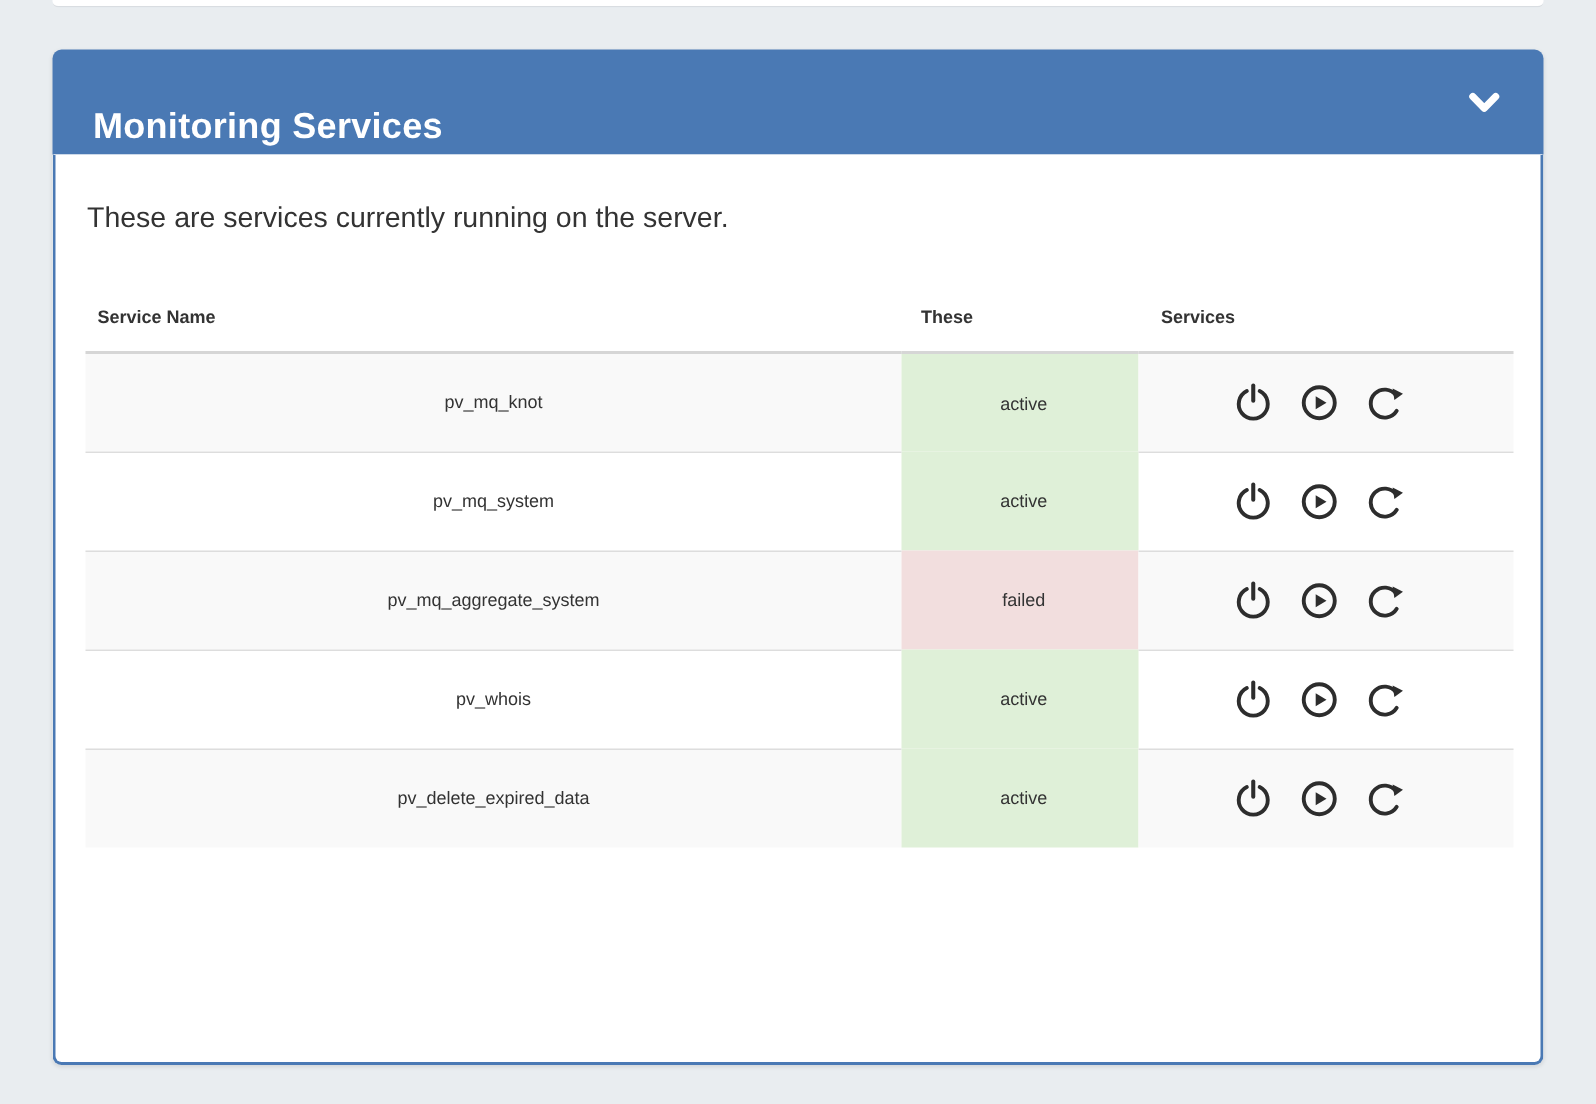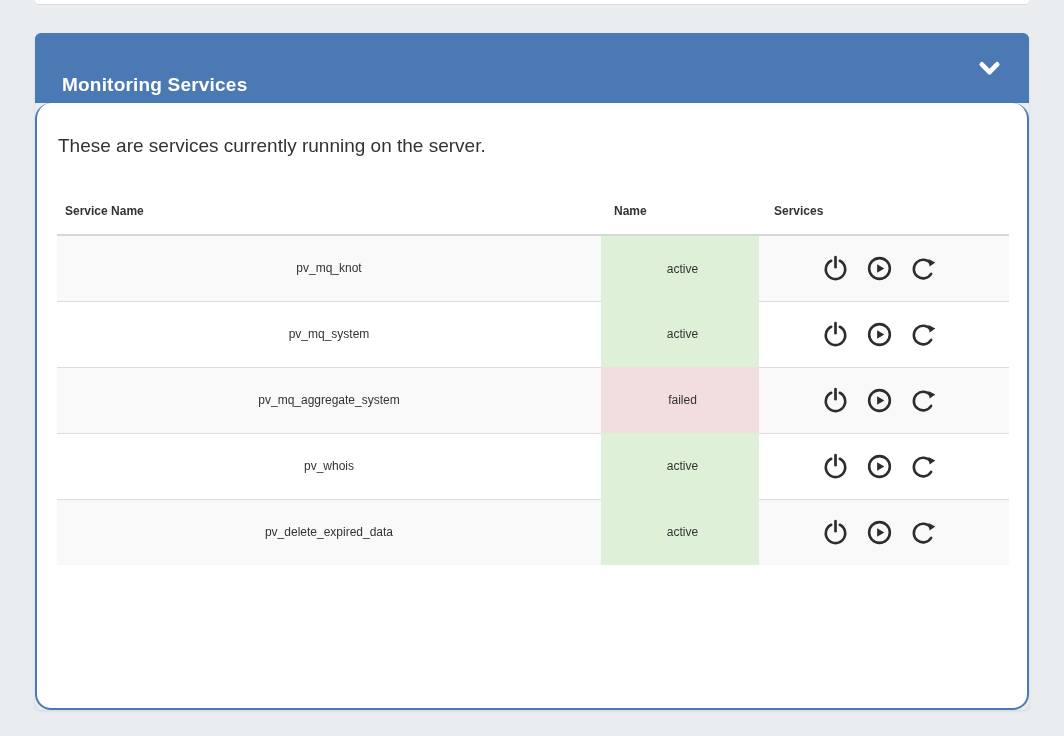--- a/index.html
+++ b/index.html
@@ -36,21 +36,21 @@
     height: 70px;
     border-radius: 6px 6px 0 0;
     display: flex;
     align-items: center;
     justify-content: space-between;
     padding: 0 24px 0 27px;
     cursor: pointer;
   }
   .panel-title {
     color: #ffffff;
-    font-size: 19px;
+    font-size: 24px;
     font-weight: bold;
     letter-spacing: 0.2px;
     margin-top: 34px;
   }
   .collapse-btn {
     background: none; border: none; padding: 2px;
     cursor: pointer; display: flex; align-items: center;
   }
 
   .panel-body {
@@ -118,28 +118,28 @@
 <div class="panel">
   <div class="panel-header" style="background: rgb(74, 121, 180);">
     <span class="panel-title" style="color: rgb(255, 255, 255);">Monitoring Services</span>
     <button class="collapse-btn">
       <svg width="27" height="27" viewBox="0 0 24 24">
         <path d="M5.2 8.3 L12 15.3 L18.8 8.3" fill="none" stroke="#ffffff" stroke-width="4.2" stroke-linecap="round" stroke-linejoin="round"></path>
       </svg>
     </button>
   </div>
 
-  <div class="panel-body" style="border-color: rgb(74, 121, 180); border-radius: 16px;">
+  <div class="panel-body" style="border-color: rgb(74, 121, 180);">
     <p class="panel-desc">These are services currently running on the server.</p>
 
     <table class="services">
       <thead>
         <tr>
           <th class="col-name">Service Name</th>
-          <th class="col-state">Name</th>
+          <th class="col-state">These</th>
           <th class="col-actions">Services</th>
         </tr>
       </thead>
       <tbody>
           <tr>
             <td class="col-name">pv_mq_knot</td>
             <td class="col-state" style="background: rgb(223, 240, 216);">active</td>
             <td class="col-actions"><button class="action-btn"><svg width="27" height="27" viewBox="0 0 24 24">
                   <path d="M8.2 5.1 A 8.6 8.6 0 1 0 15.8 5.1" fill="none" stroke="#2d2d2d" stroke-width="2.3" stroke-linecap="round"></path>
                   <line x1="12" y1="1.8" x2="12" y2="10.8" stroke="#2d2d2d" stroke-width="2.4" stroke-linecap="round"></line>

